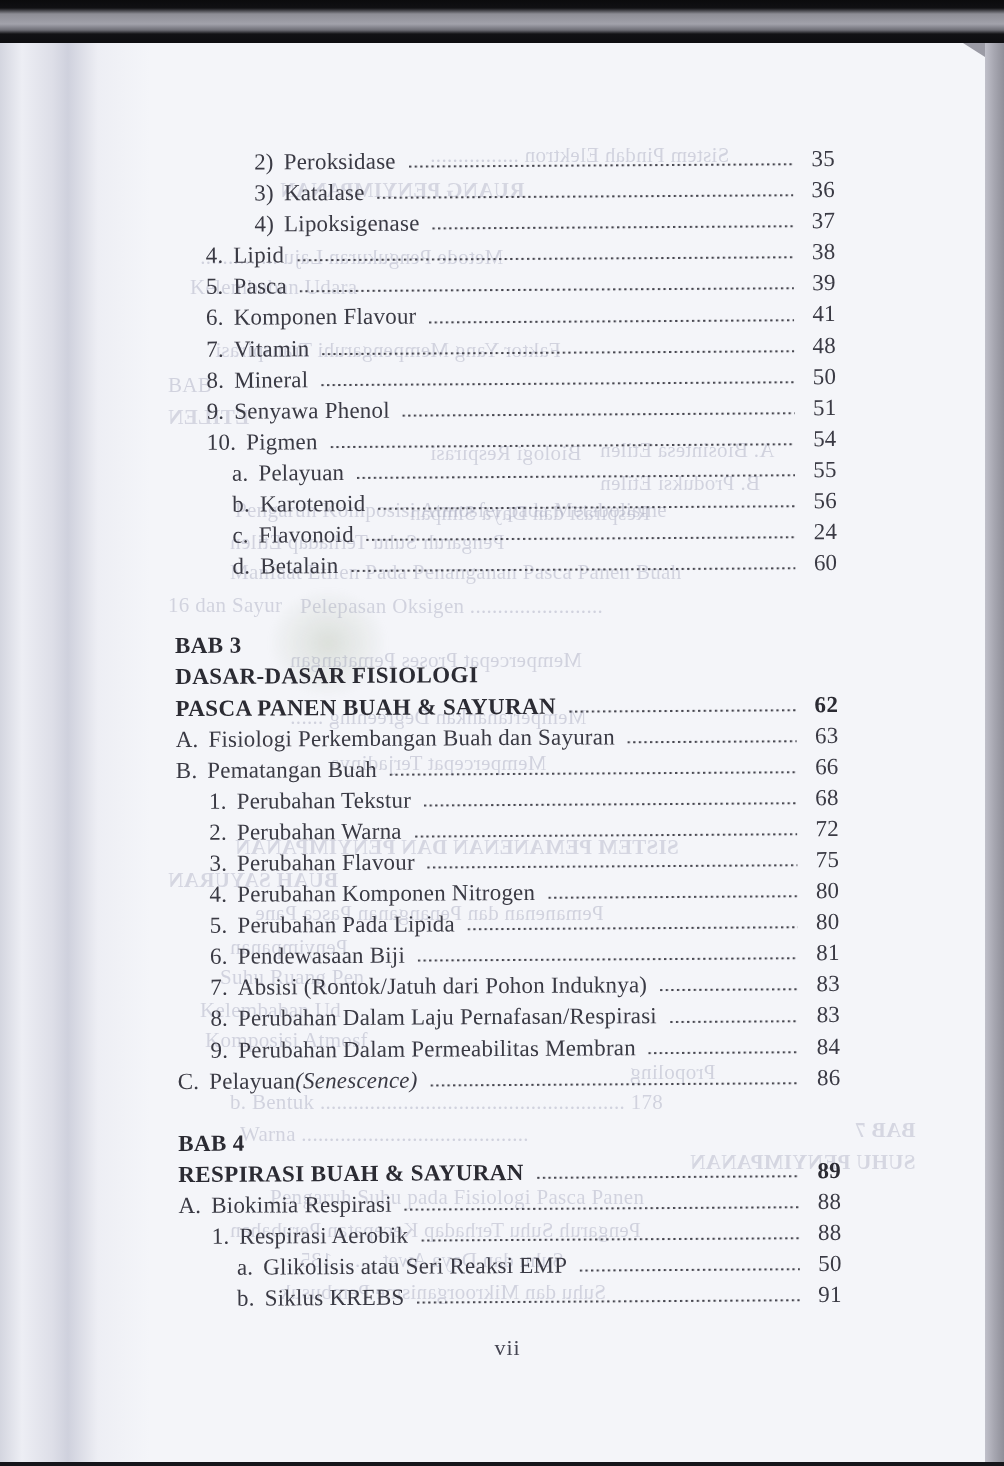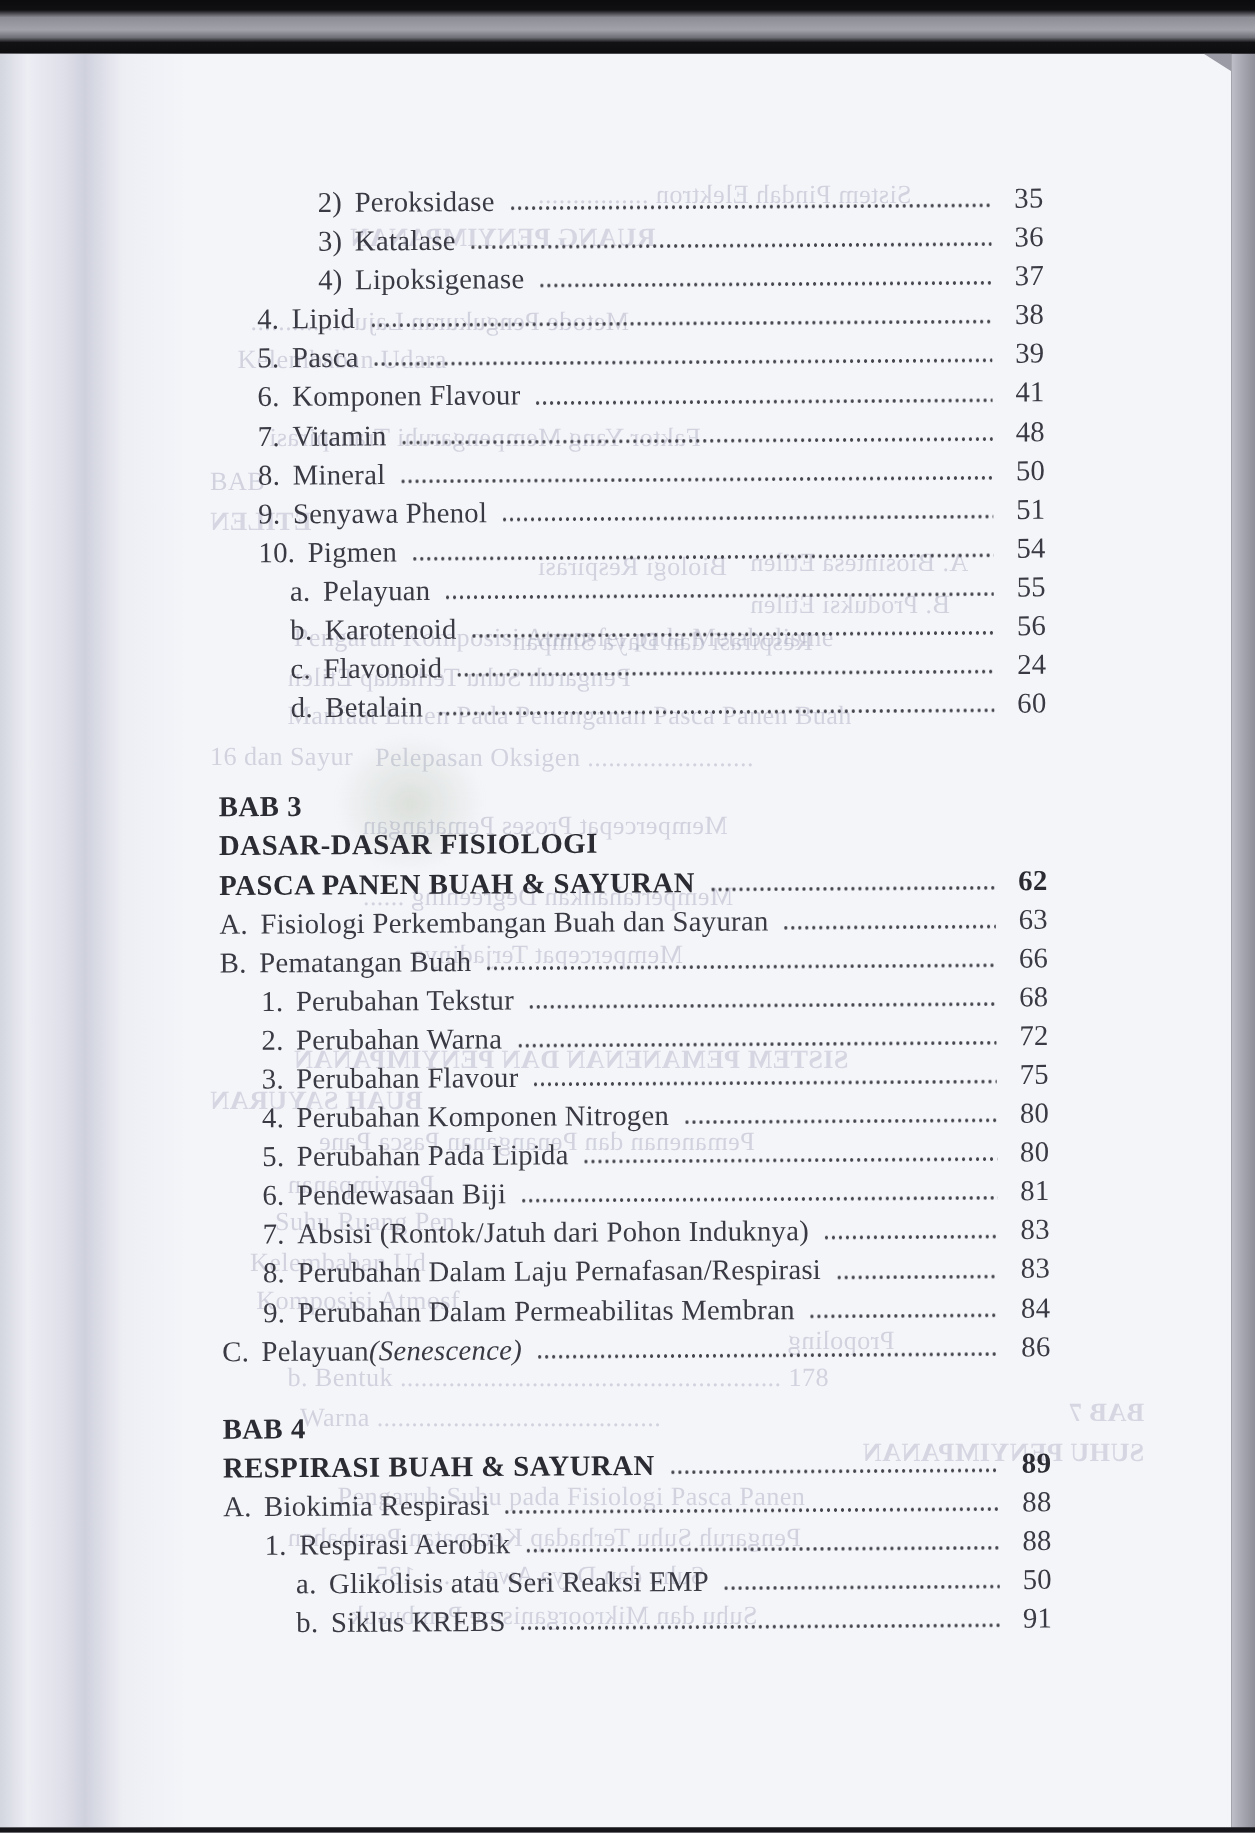--- a/index.html
+++ b/index.html
@@ -331,16 +331,17 @@
             <span class="pg">50</span>
           </div>
           <div class="row ind-2">
             <span class="num">b.</span>
             <span class="title">Siklus KREBS</span>
             <span class="dots"></span>
             <span class="pg">91</span>
           </div>
         </div>
       </div>
+    <div class="folio">vii</div>
   </div>
   <div class="right-strip"></div>
   <div class="bottom-strip"></div>
 </div>
 
 </body></html>

